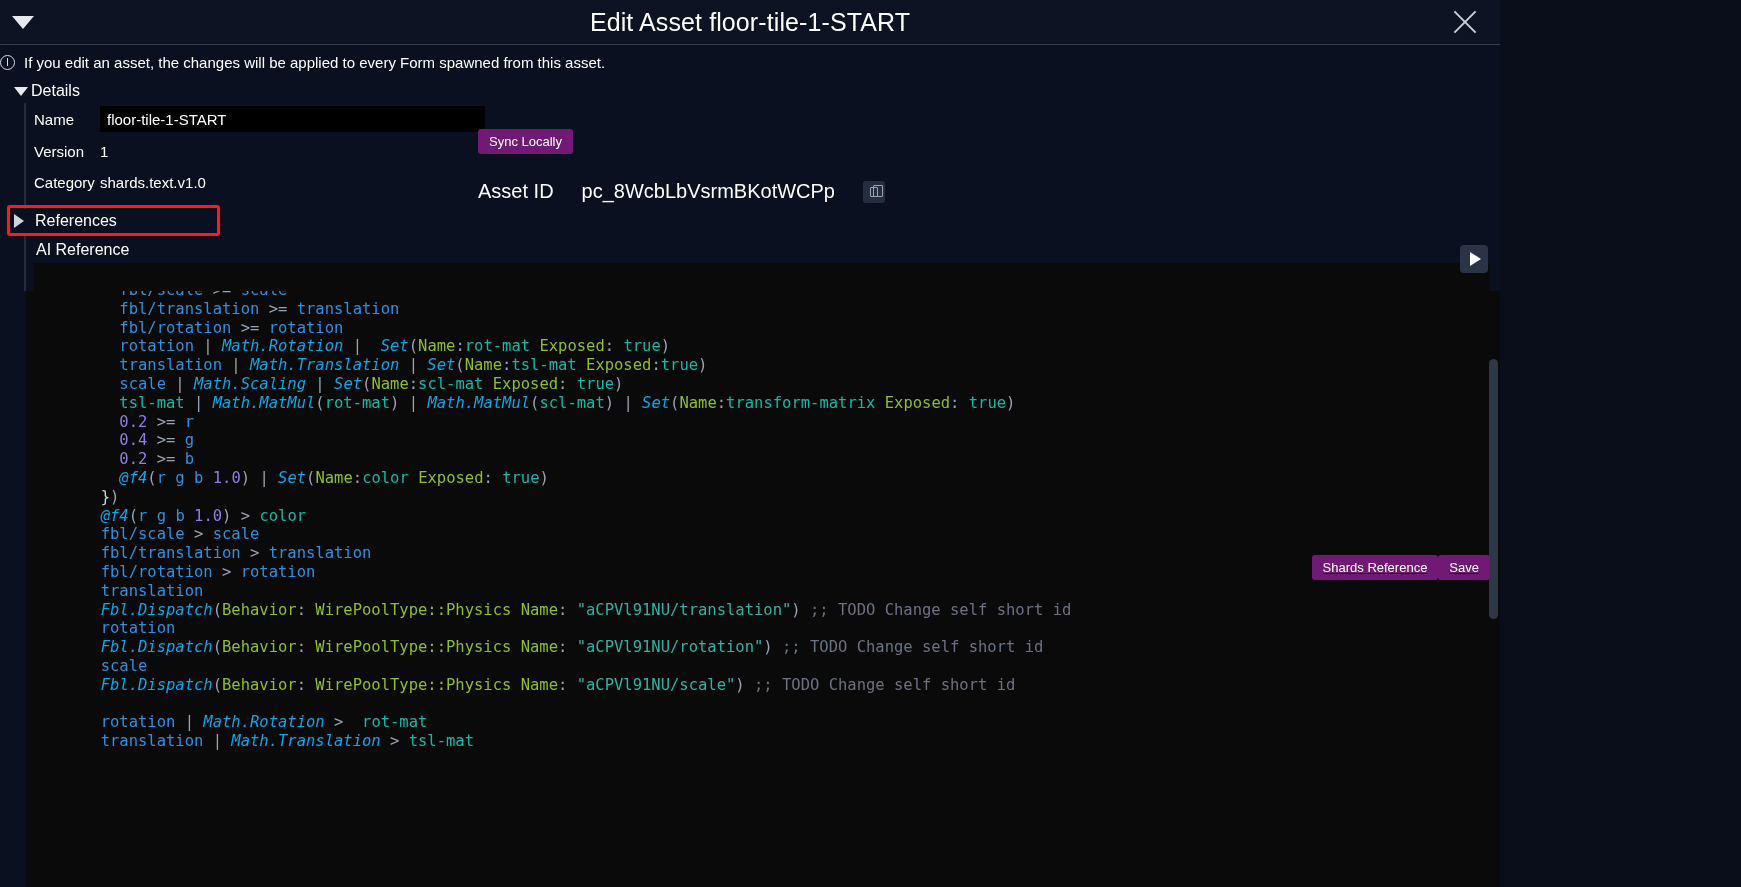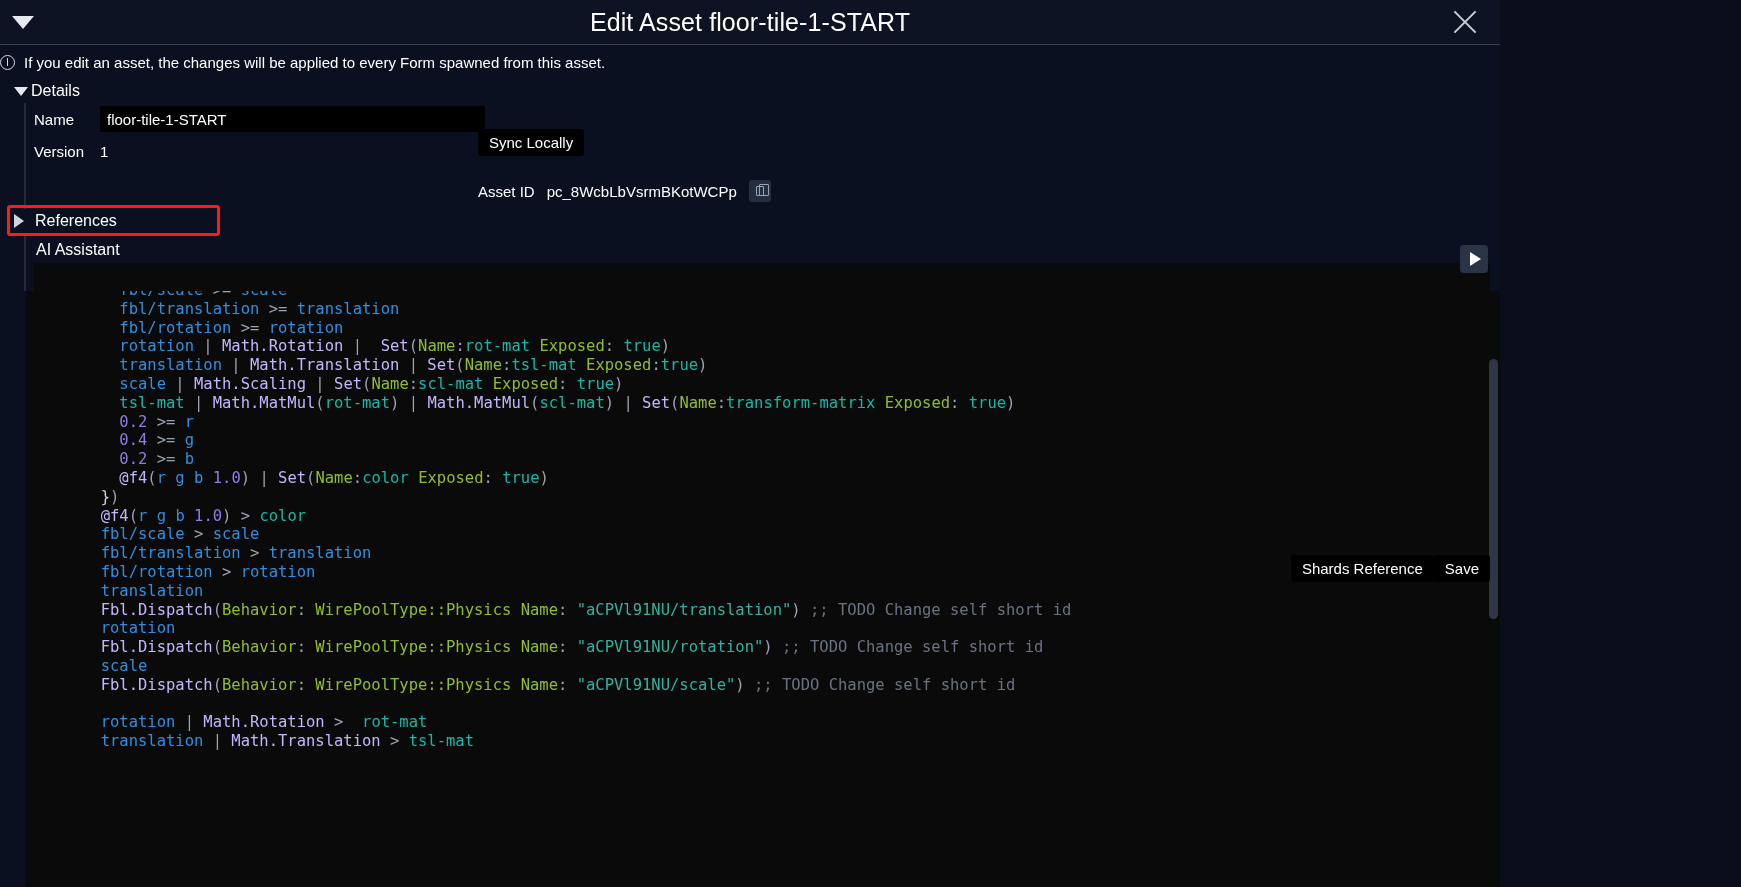--- a/index.html
+++ b/index.html
@@ -150,36 +150,36 @@
 
   
   .det-right {
     position: absolute;
     left: 478px; top: 26px;
   }
   .btn {
     display: inline-flex;
     align-items: center;
     justify-content: center;
-    background: #000000;
-    color: #ffffff;
-    font-size: 15px;
+    background: #701a75;
+    color: #ffffff;
+    font-size: 13px;
     border: none;
     border-radius: 3px;
     padding: 5px 11px;
     cursor: pointer;
     font-family: "Liberation Sans", sans-serif;
   }
   .assetid-row {
     position: absolute;
     left: 478px; top: 77px;
     display: flex;
     align-items: center;
-    gap: 12px;
-    font-size: 15px;
+    gap: 28px;
+    font-size: 20px;
     color: #ffffff;
     white-space: nowrap;
   }
   .copy-btn {
     width: 22px; height: 22px;
     background: #252e40;
     border-radius: 3px;
     display: flex; align-items: center; justify-content: center;
     cursor: pointer;
   }
@@ -314,21 +314,21 @@
   .vscroll {
     position: absolute;
     right: 2px; top: 68px;
     width: 9px; height: 260px;
     background: #2e3647;
     border-radius: 5px;
   }
 
   
   .t-var   { color: #2f8fe0; }
-  .t-fn    { color: #c4b5fd; }
+  .t-fn    { color: #0ea5e9; font-style: italic; }
   .t-key   { color: #8fbe2a; }
   .t-val   { color: #14b8a6; }
   .t-num   { color: #8b7fe8; }
   .t-punct { color: #9aa3b2; }
   .t-cmt   { color: #6a7382; }
   .t-str   { color: #2fb3a0; }
 </style>
 </head>
 <body>
 
@@ -357,20 +357,24 @@
     <div class="field-row">
       <span class="field-label">Name</span>
       <input class="name-input" type="text" value="floor-tile-1-START" style="">
     </div>
 
     <div class="field-row">
       <span class="field-label">Version</span>
       <span class="field-value">1</span>
     </div>
 
+    <div class="field-row cat-row">
+      <span class="field-label">Category</span>
+      <span class="field-value">shards.text.v1.0</span>
+    </div>
 
     <div class="det-right">
       <button class="btn">Sync Locally</button>
     </div>
 
     <div class="assetid-row">
       <span>Asset ID</span>
       <span>pc_8WcbLbVsrmBKotWCPp</span>
       <span class="copy-btn">
         <span class="copy-glyph"></span>
@@ -383,21 +387,21 @@
       <span class="tri-right"></span>
       <span>References</span>
     </div>
     <div class="refs-highlight"></div>
   </div>
 
 
   <div class="editor-section">
 
     <div class="ai-block">
-      <div class="ai-label">AI Assistant</div>
+      <div class="ai-label">AI Reference</div>
       <div class="ai-input-row">
         <input class="ai-input" type="text" value="" style="">
       </div>
       <div class="play-btn">
         <span class="play-tri"></span>
       </div>
     </div>
 
     <div class="editor-toolbar">
       <button class="btn">Shards Reference</button>

